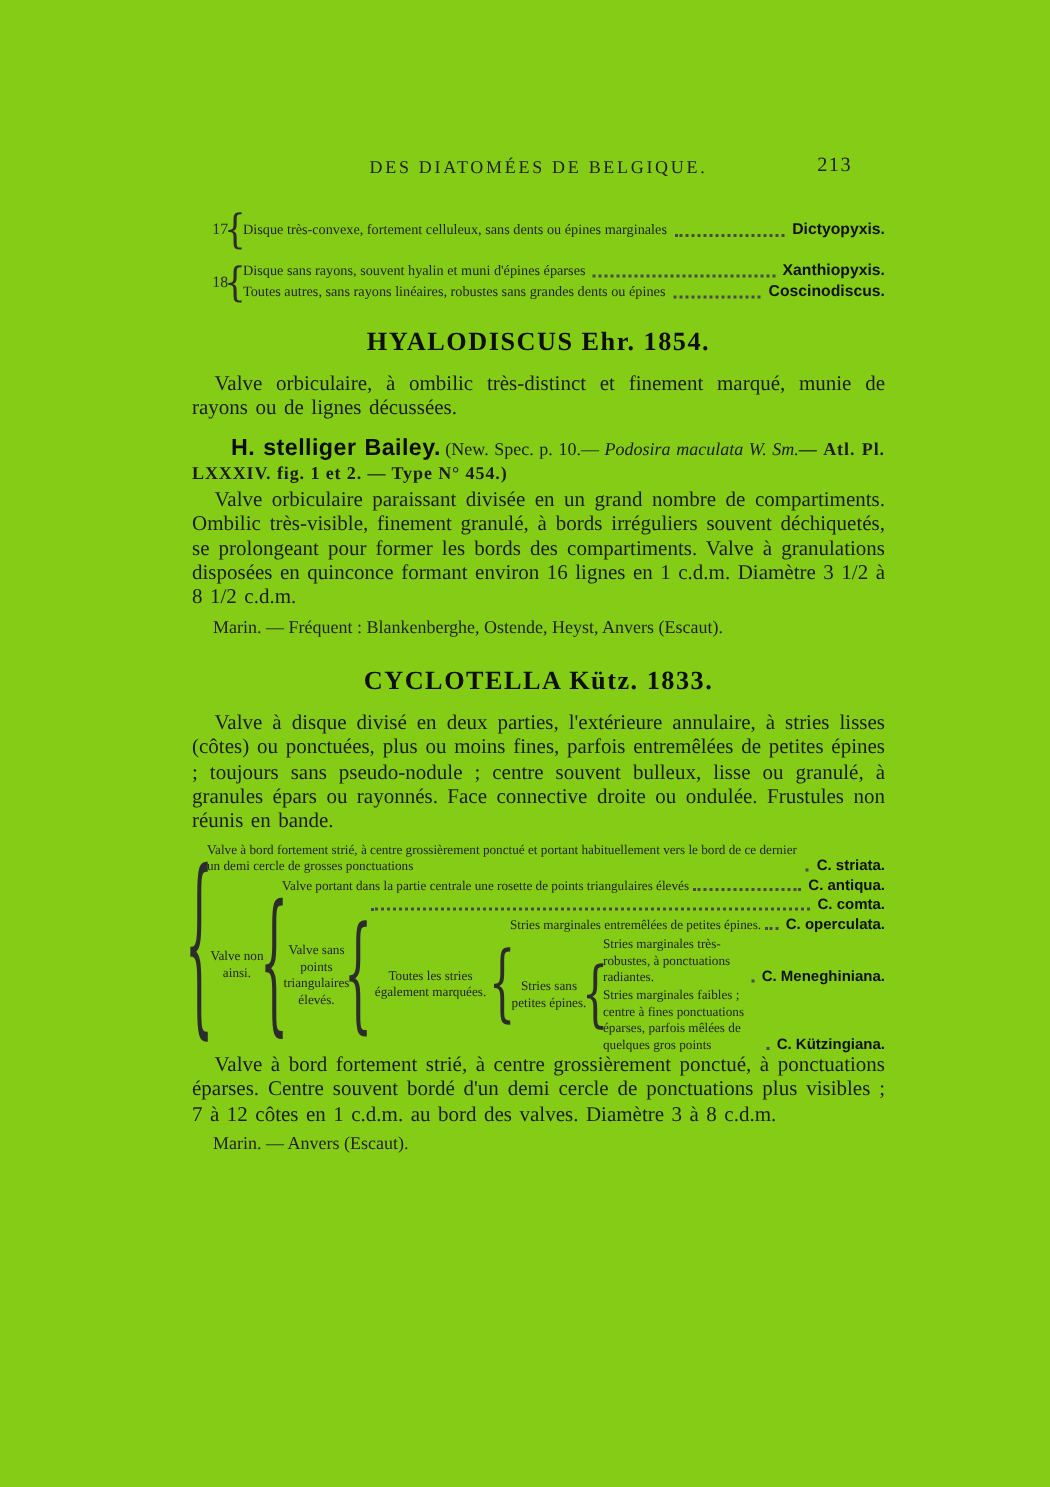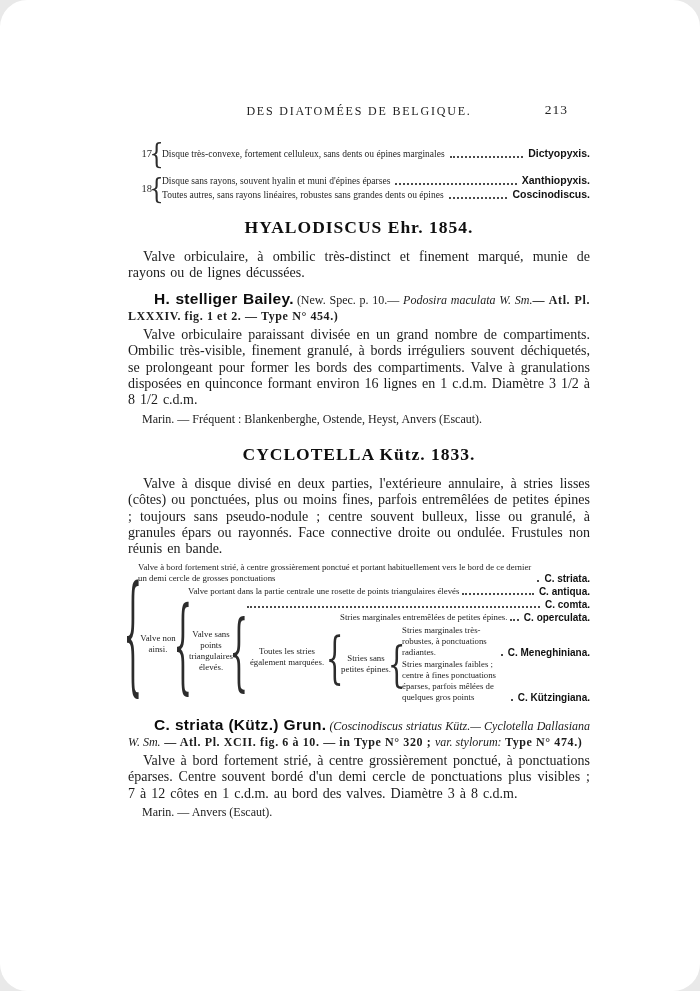--- a/index.html
+++ b/index.html
@@ -1,18 +1,18 @@
 <!DOCTYPE html>
 <html lang="fr"><head>
 <meta charset="utf-8">
 <style>
   html,body{margin:0;padding:0;background:#e9e9e9;}
   .page{
-    position:relative;width:700px;height:991px;background:#ffffff;margin:0 auto;
-    font-family:"Liberation Serif","DejaVu Serif",serif;color:#1e1e1e;overflow:hidden;border-radius:27px;
+    position:relative;width:700px;height:991px;background:#84cc16;margin:0 auto;
+    font-family:"Liberation Serif","DejaVu Serif",serif;color:#1e1e1e;overflow:hidden;
   }
   .content{position:absolute;left:128px;top:0;width:462px;}
   
   .runhead{position:relative;padding-top:104px;height:18px;}
   .runtitle{
     text-align:center;font-size:12px;letter-spacing:1.8px;color:#222;
     font-family:"Liberation Serif",serif;
   }
   .pagenum{position:absolute;right:22px;top:102px;font-size:13.5px;letter-spacing:1px;color:#222;}
   
@@ -209,19 +209,18 @@
                     </div>
                   </div>
                 </div>
               </div>
             </div>
           </div>
         </div>
       </div>
     </div>
 
-    <p class="entry" style="margin-top:13px;"><span class="sp-name">C. striata (Kütz.) Grun.</span><span class="ref-it">(Coscinodiscus striatus Kütz.— Cyclotella Dallasiana W. Sm.</span><span class="ref-b"> — Atl. Pl. XCII. fig. 6 à 10. — in Type N° 320 ; </span><span class="ref-it">var. stylorum:</span><span class="ref-b"> Type N° 474.)</span></p>
 
     <p class="para">Valve à bord fortement strié, à centre grossièrement ponctué, à ponctuations éparses. Centre souvent bordé d'un demi cercle de ponctuations plus visibles ; 7 à 12 côtes en 1 c.d.m. au bord des valves. Diamètre 3 à 8 c.d.m.</p>
     <p class="habitat">Marin. — Anvers (Escaut).</p>
 
   </div>
 </div>
 
 </body></html>

